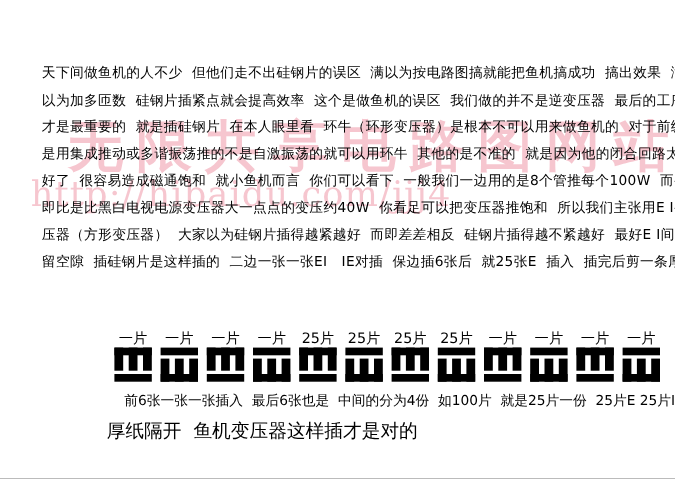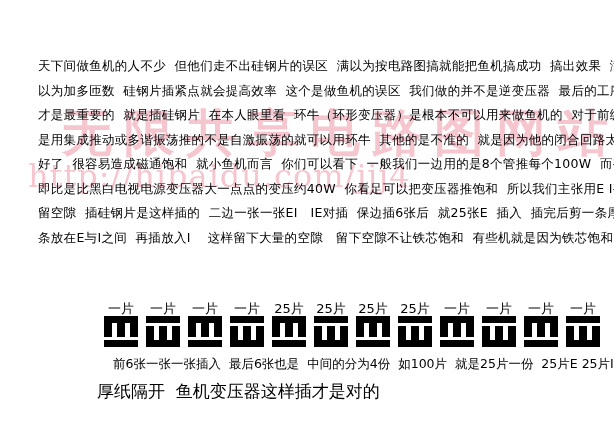--- a/index.html
+++ b/index.html
@@ -71,22 +71,22 @@
   <div class="wm wm2">http://hibaidu.com/jjj4</div>
 
 
   <div class="body-par">
       <div class="bline">天下间做鱼机的人不少  但他们走不出硅钢片的误区  满以为按电路图搞就能把鱼机搞成功  搞出效果  满</div>
       <div class="bline">以为加多匝数  硅钢片插紧点就会提高效率  这个是做鱼机的误区  我们做的并不是逆变压器  最后的工序</div>
       <div class="bline">才是最重要的  就是插硅钢片  在本人眼里看  环牛（环形变压器）是根本不可以用来做鱼机的  对于前级</div>
       <div class="bline">是用集成推动或多谐振荡推的不是自激振荡的就可以用环牛  其他的是不准的  就是因为他的闭合回路太</div>
       <div class="bline">好了  很容易造成磁通饱和  就小鱼机而言  你们可以看下  一般我们一边用的是8个管推每个100W  而变压</div>
       <div class="bline">即比是比黑白电视电源变压器大一点点的变压约40W  你看足可以把变压器推饱和  所以我们主张用E I变</div>
+      <div class="bline">压器（方形变压器）  大家以为硅钢片插得越紧越好  而即差差相反  硅钢片插得越不紧越好  最好E I间</div>
       <div class="bline">留空隙  插硅钢片是这样插的  二边一张一张EI   IE对插  保边插6张后  就25张E  插入  插完后剪一条厚纸</div>
-      <div class="bline">条放在E与I之间  再插放入I    这样留下大量的空隙   留下空隙不让铁芯饱和  有些机就是因为铁芯饱和</div>
     </div>
 
   <div class="lam-row">
       <div class="lam-unit">
         <div class="lam-label">一片</div>
         <div class="e-down"></div>
         <div class="ibar"></div>
       </div>
       <div class="lam-unit">
         <div class="lam-label">一片</div>

